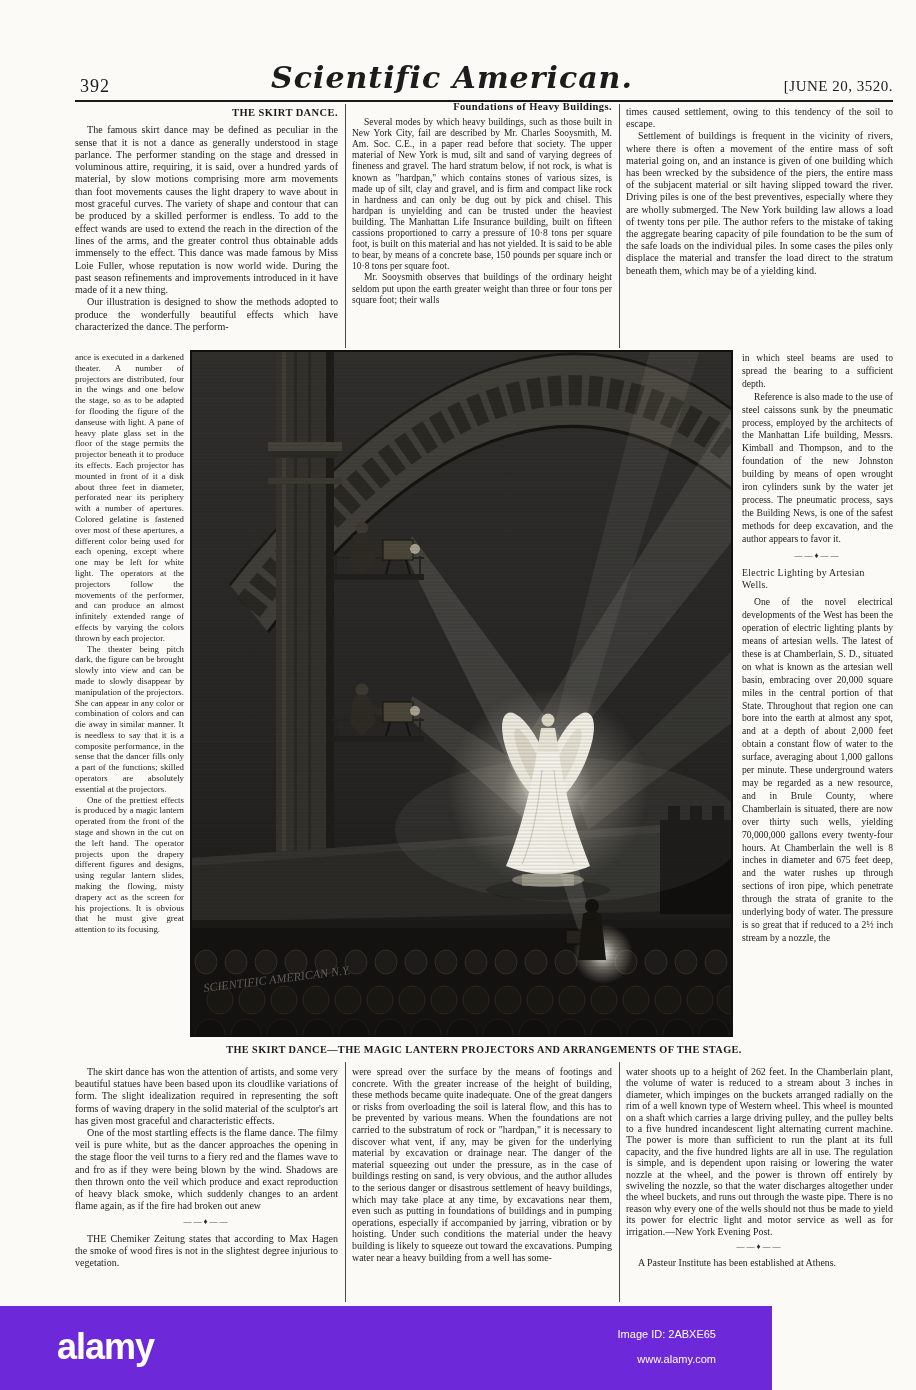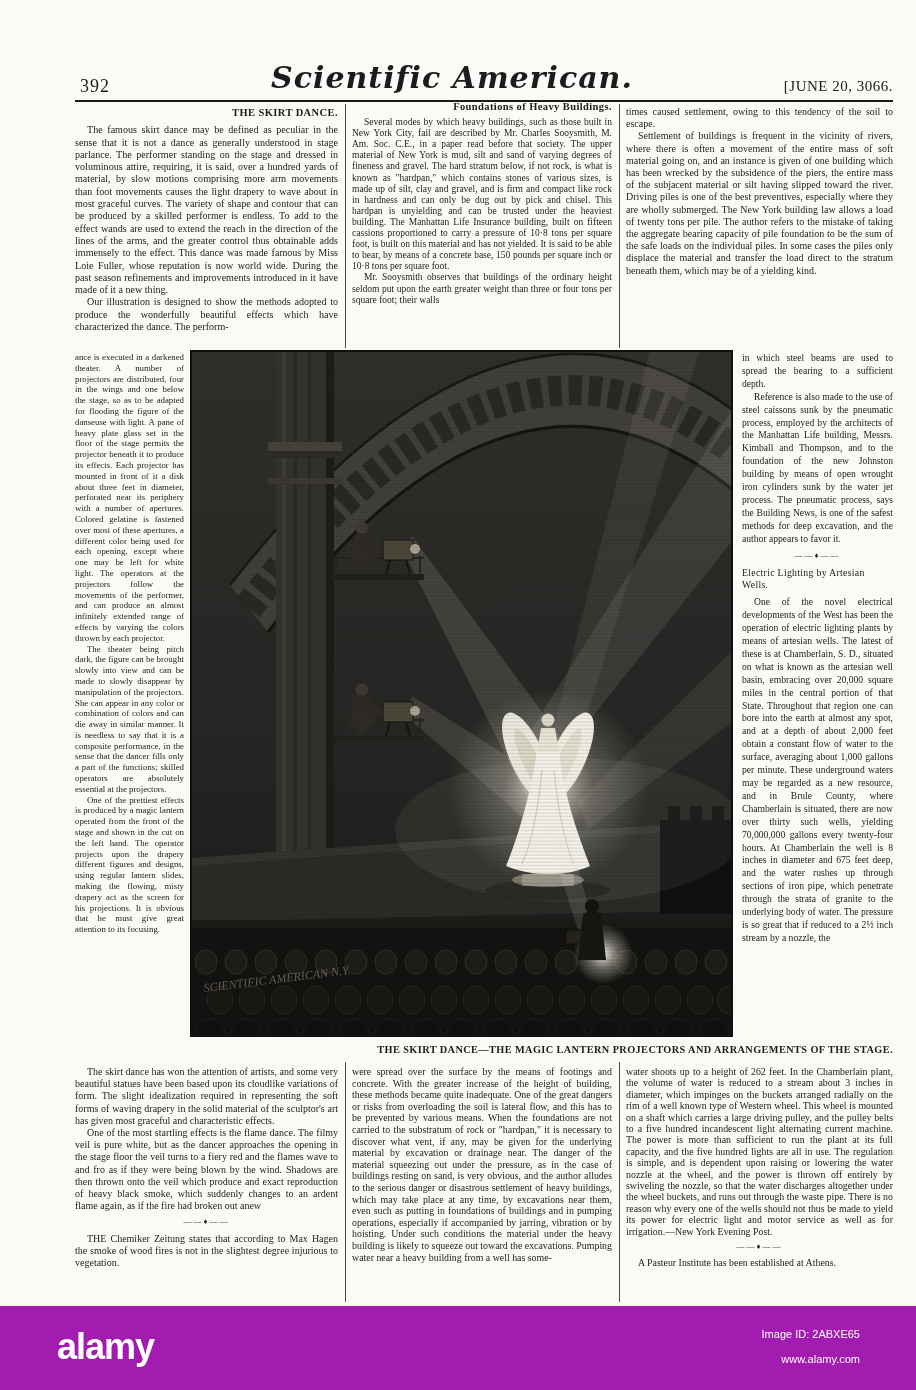--- a/index.html
+++ b/index.html
@@ -53,44 +53,44 @@
   .orn {
     text-align:center; font-size:8px; color:#2a2a2a;
     letter-spacing:2px; margin:4px 0 4px 0; text-indent:0;
   }
   .engraving {
     position:absolute; left:190px; top:350px; width:543px; height:687px;
     z-index:2;
   }
   .caption {
     position:absolute; left:75px; top:1044px; width:818px;
-    text-align:right; font-weight:bold; font-size:10.3px;
+    text-align:center; font-weight:bold; font-size:10.3px;
     letter-spacing:0.4px; z-index:3;
   }
   .alamy-bar {
-    position:absolute; left:0; top:1306px; width:916px; height:84px;
-    background:#a21caf; color:#ffffff;
+    position:absolute; left:0; top:1306px; width:772px; height:84px;
+    background:#6d28d9; color:#ffffff;
     font-family:"Liberation Sans","DejaVu Sans",sans-serif;
     z-index:5;
   }
   .alamy-brand {
     position:absolute; left:57px; top:20px;
     font-size:36px; font-weight:bold; letter-spacing:-1px;
   }
   .alamy-meta {
     position:absolute; right:56px; top:16px;
     text-align:right; font-size:11px; line-height:25px;
   }
 </style>
 </head>
 <body>
 
 <span class="pageno">392</span>
 <h1 class="masthead">Scientific American.</h1>
-<span class="issue-date">[JUNE 20, 3066.</span>
+<span class="issue-date">[JUNE 20, 3520.</span>
 <div class="header-rule"></div>
 
 <div class="colrule cr1t"></div>
 <div class="colrule cr2t"></div>
 <div class="colrule cr1b"></div>
 <div class="colrule cr2b"></div>
 
 <section class="block" style="left:75px;top:106px;width:263px;height:244px;font-size:10.1px;line-height:12.3px;">
   <h2 class="art-head">THE SKIRT DANCE.</h2>
   <p class="ind">The famous skirt dance may be defined as peculiar in the sense that it is not a dance as generally understood in stage parlance. The performer standing on the stage and dressed in voluminous attire, requiring, it is said, over a hundred yards of material, by slow motions comprising more arm movements than foot movements causes the light drapery to wave about in most graceful curves. The variety of shape and contour that can be produced by a skilled performer is endless. To add to the effect wands are used to extend the reach in the direction of the lines of the arms, and the greater control thus obtainable adds immensely to the effect. This dance was made famous by Miss Loie Fuller, whose reputation is now world wide. During the past season refinements and improvements introduced in it have made of it a new thing.</p>

